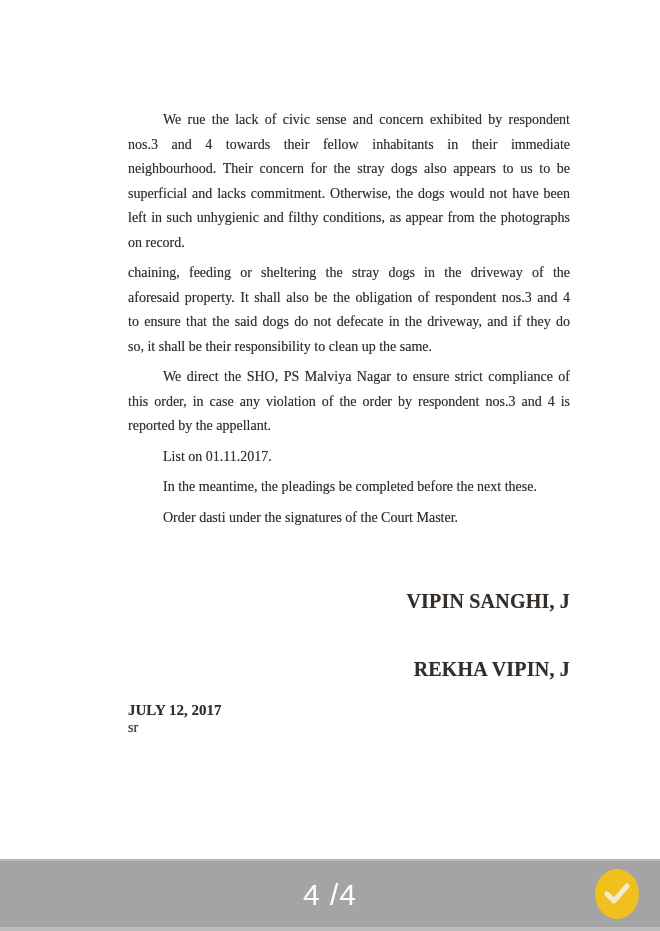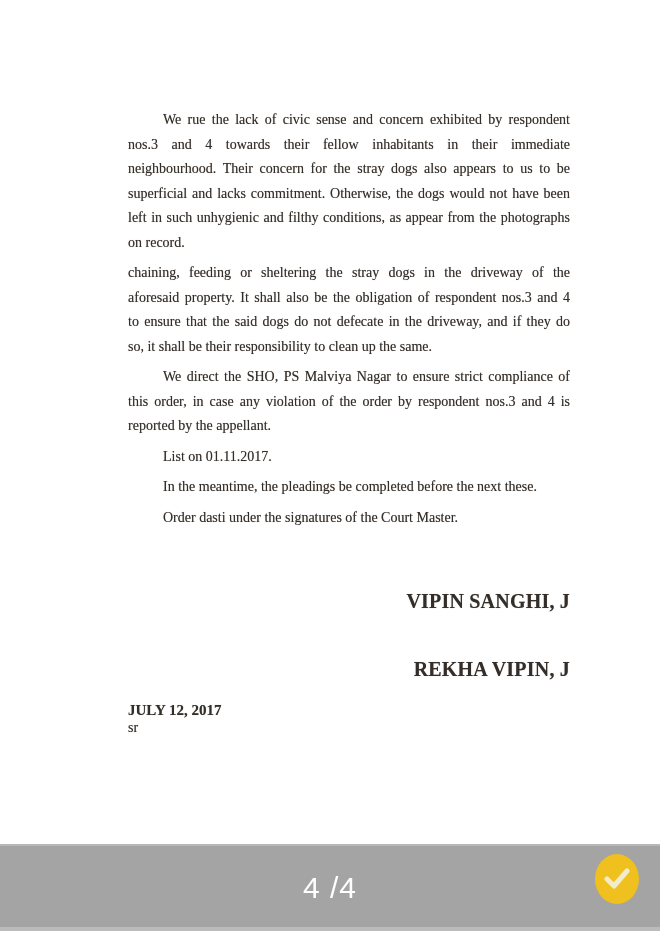--- a/index.html
+++ b/index.html
@@ -40,21 +40,21 @@
     top: 701px;
     color: var(--ink, #332e2a);
     text-shadow: 0 0 0.7px rgba(74, 62, 50, 0.55);
   }
   .date-line { font-weight: bold; font-size: 15px; line-height: 19px; }
   .initials-line { font-size: 14px; line-height: 15px; }
   
   .pagebar {
     position: absolute;
     left: 0; right: 0; bottom: 0;
-    height: 87px;
+    height: 72px;
     background: var(--bar, #a4a4a4);
     display: flex;
     align-items: center;
     justify-content: center;
   }
   .pagebar::before {
     content: "";
     position: absolute;
     top: 0; left: 0; right: 0;
     height: 2px;

